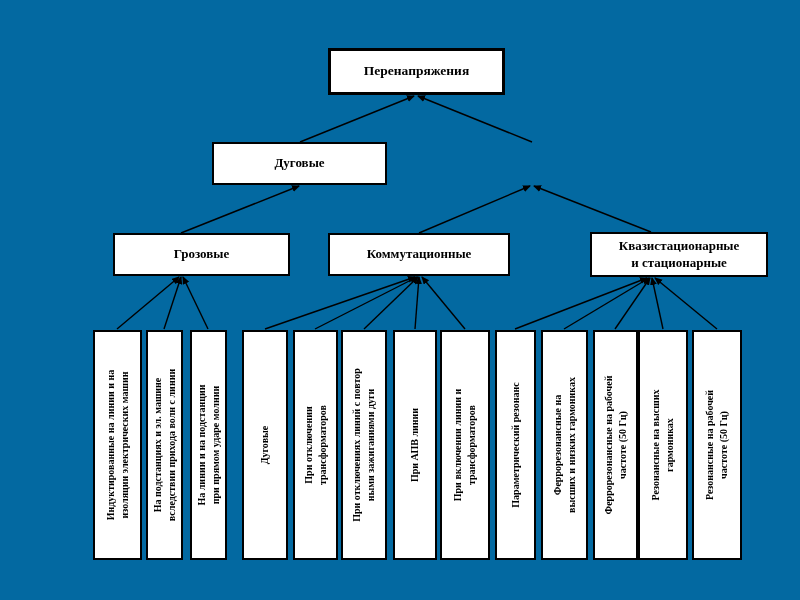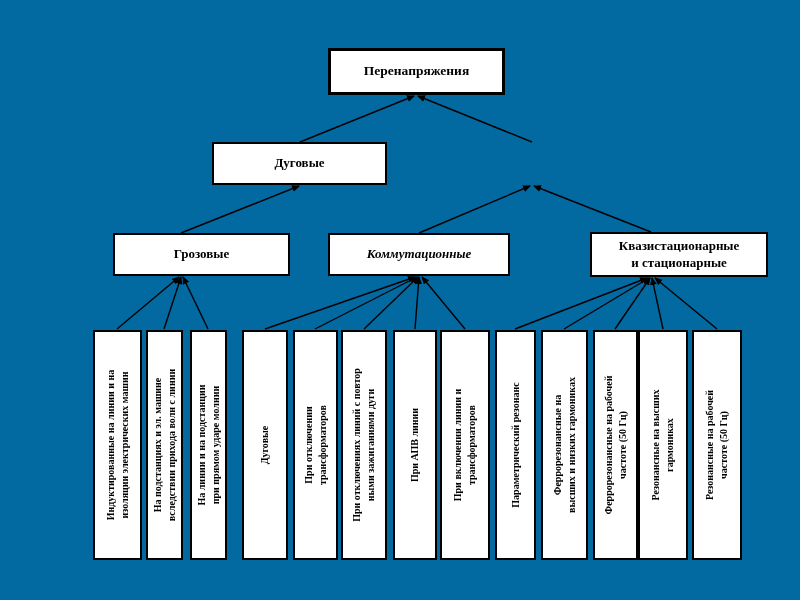--- a/index.html
+++ b/index.html
@@ -57,21 +57,21 @@
       <line x1="663" y1="329" x2="652" y2="278" marker-end="url(#arrow)"></line>
       <line x1="717" y1="329" x2="655" y2="278" marker-end="url(#arrow)"></line>
     </g>
   </svg>
 
   <div class="node root" style="left:328px; top:48px; width:177px; height:47px;">Перенапряжения</div>
 
   <div class="node" style="left:212px; top:142px; width:175px; height:43px;">Дуговые</div>
 
   <div class="node" style="left:93px; top:233px; width:177px; height:43px;margin-left:20px;">Грозовые</div>
-  <div class="node" style="left:328px; top:233px; width:182px; height:43px;font-style:italic;">Коммутационные</div>
+  <div class="node" style="left:328px; top:233px; width:182px; height:43px;">Коммутационные</div>
   <div class="node" style="left:562px; top:232px; width:178px; height:45px;margin-left:28px;">Квазистационарные
 и стационарные</div>
 
   <div class="leaf" style="left:93px; width:49px;">
     <div class="leaf-text">Индуктированные на линии и на
 изоляции электрических машин</div>
   </div>
   <div class="leaf" style="left:146px; width:37px;">
     <div class="leaf-text">На подстанциях и эл. машине
 вследствии прихода волн с линии</div>

